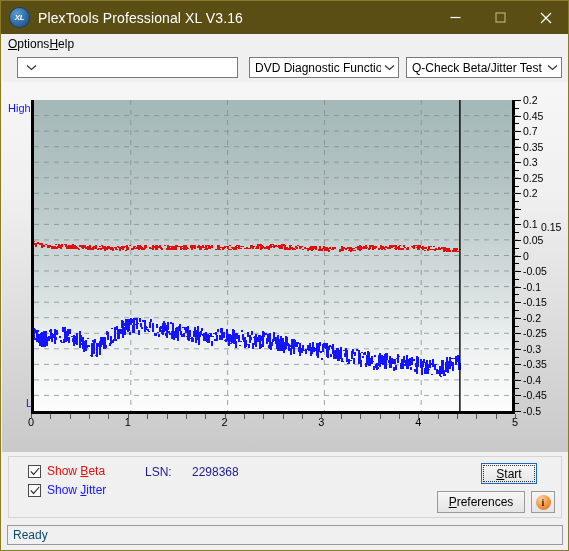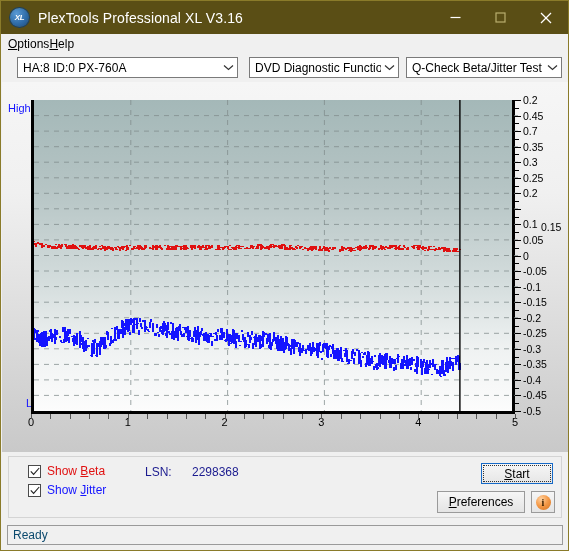--- a/index.html
+++ b/index.html
@@ -119,21 +119,21 @@
   .cblabel u{text-decoration:underline;}
   .lsn-label{position:absolute;left:136px;top:8px;font-size:12px;color:#1b1b8f;}
   .lsn-value{position:absolute;left:183px;top:8px;font-size:12px;color:#1b1b8f;}
   .btn{
     position:absolute;background:#f0f0f0;border:1px solid #9a9a9a;
     display:flex;align-items:center;justify-content:center;
     font-size:12px;color:#000;box-sizing:border-box;
   }
   .btn u{text-decoration:underline;}
   #startbtn{
-    left:472px;top:6px;width:72px;height:21px;
+    left:472px;top:6px;width:56px;height:21px;
     border:1px solid #1569c7;outline:1px dotted #333;outline-offset:-3px;
     background:linear-gradient(to bottom,#f6f6f6,#e6e6e6);
   }
   #prefbtn{
     left:428px;top:34px;width:88px;height:22px;
     background:linear-gradient(to bottom,#f6f6f6,#e4e4e4);
   }
   #infobtn{
     left:522px;top:34px;width:24px;height:22px;
     background:linear-gradient(to bottom,#f6f6f6,#e4e4e4);
@@ -178,21 +178,20 @@
     </div>
   </div>
 
   <div class="menubar">
     <div class="menuitem"><u>O</u><span>ptions</span></div>
     <div class="menuitem"><u>H</u><span>elp</span></div>
   </div>
 
   <div class="dropbar">
     <div class="combo" id="combo0">
-      <span class="cv">HA:8 ID:0  PX-760A</span>
       <span class="arrow">
         <svg width="11" height="7" viewBox="0 0 11 7">
             <polyline points="1,1.5 5.5,5.5 10,1.5" fill="none" stroke="#333" stroke-width="1.2"></polyline>
           </svg>
       </span>
     </div>
     <div class="combo" id="combo1">
       <span class="cv">DVD Diagnostic Functions</span>
       <span class="arrow">
         <svg width="11" height="7" viewBox="0 0 11 7">

